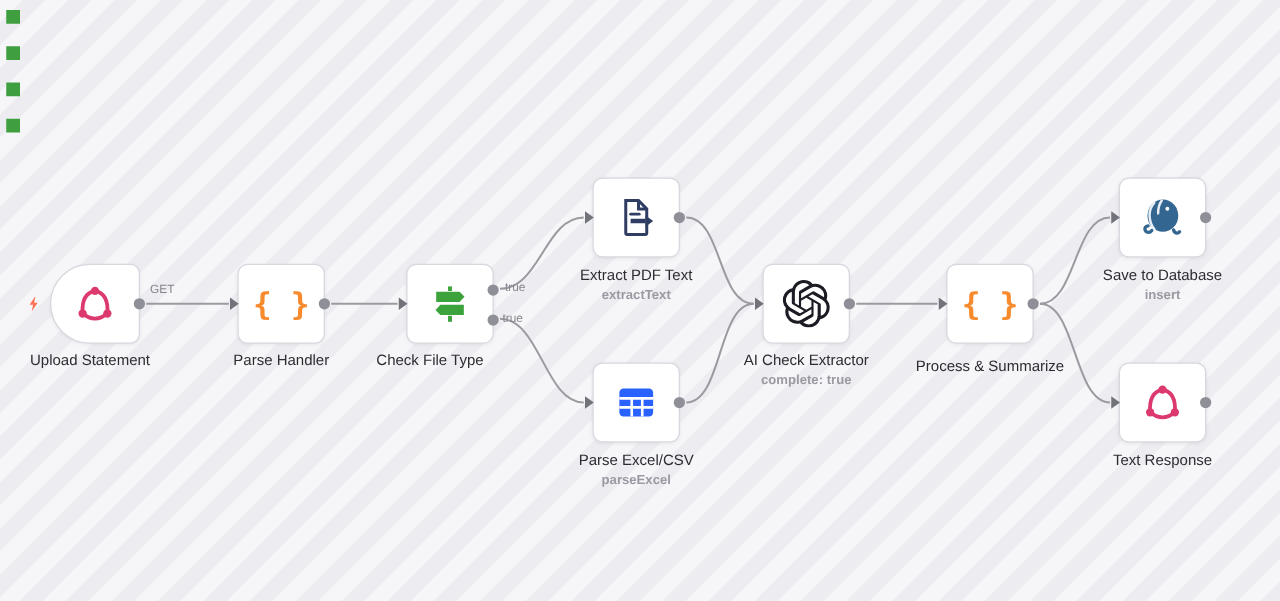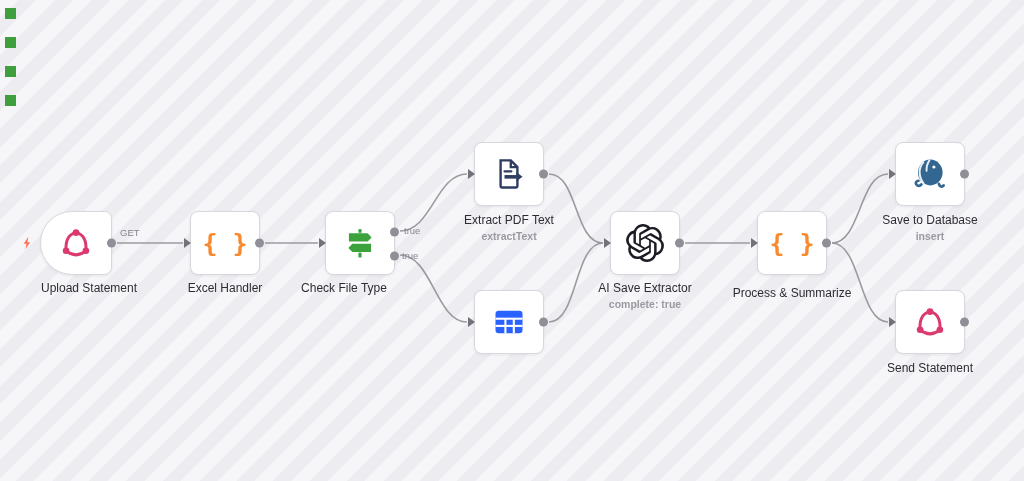--- a/index.html
+++ b/index.html
@@ -99,31 +99,31 @@
         <path d="M18.6 17.2Q19.4 6.6 12 5.1"></path>
       </g>
       <g fill="#dc3a6e">
         <circle cx="12" cy="5.1" r="2.2"></circle>
           <circle cx="5.4" cy="17.2" r="2.2"></circle>
           <circle cx="18.6" cy="17.2" r="2.2"></circle>
       </g>
     </svg>
     <span class="out-dot"></span>
   </div>
-  <div class="caption" style="left:89px; top:281px">
+  <div class="caption" style="left:72px; top:281px">
     <div class="nl">Upload Statement</div>
   </div>
 
   <div class="node" style="left:190px; top:211px">
     <span class="in-arrow"></span>
     <div class="code-glyph">{ }</div>
     <span class="out-dot"></span>
   </div>
   <div class="caption" style="left:225px; top:281px">
-    <div class="nl">Excel Handler</div>
+    <div class="nl">Parse Handler</div>
   </div>
 
   <div class="node" style="left:325px; top:211px">
     <span class="in-arrow"></span>
     <svg viewBox="0 0 24 24" width="34" height="34">
       <g fill="#3ca23c">
         <rect x="10.9" y="2.2" width="2.2" height="2.6"></rect>
         <path d="M4.2 5.2h13.2l2.8 2.9-2.8 2.9H4.2z"></path>
         <path d="M19.8 12.6H6.6l-2.8 2.9 2.8 2.9h13.2z"></path>
         <rect x="10.9" y="18.8" width="2.2" height="3.4"></rect>
@@ -158,30 +158,34 @@
       <rect x="3" y="4.5" width="18" height="15" rx="2.2" fill="#2962ff"></rect>
       <g stroke="#fff" stroke-width="1.4" fill="none">
         <path d="M3 9.8h18"></path>
           <path d="M3 14.6h18"></path>
         <path d="M9.6 9.8v9.7"></path>
           <path d="M15.2 9.8v9.7"></path>
       </g>
     </svg>
     <span class="out-dot"></span>
   </div>
+  <div class="caption" style="left:509px; top:361px">
+    <div class="nl">Parse Excel/CSV</div>
+    <div class="ns">parseExcel</div>
+  </div>
 
   <div class="node" style="left:610px; top:211px">
     <span class="in-arrow"></span>
     <svg viewBox="0 0 24 24" width="38" height="38">
       <path fill="#1c1c24" d="M22.2819 9.8211a5.9847 5.9847 0 0 0-.5157-4.9108 6.0462 6.0462 0 0 0-6.5098-2.9A6.0651 6.0651 0 0 0 4.9807 4.1818a5.9847 5.9847 0 0 0-3.9977 2.9 6.0462 6.0462 0 0 0 .7427 7.0966 5.98 5.98 0 0 0 .511 4.9107 6.051 6.051 0 0 0 6.5146 2.9001A5.9847 5.9847 0 0 0 13.2599 24a6.0557 6.0557 0 0 0 5.7718-4.2058 5.9894 5.9894 0 0 0 3.9977-2.9001 6.0557 6.0557 0 0 0-.7475-7.0729zm-9.022 12.6081a4.4755 4.4755 0 0 1-2.8764-1.0408l.1419-.0804 4.7783-2.7582a.7948.7948 0 0 0 .3927-.6813v-6.7369l2.02 1.1686a.071.071 0 0 1 .038.052v5.5826a4.504 4.504 0 0 1-4.4945 4.4944zm-9.6607-4.1254a4.4708 4.4708 0 0 1-.5346-3.0137l.142.0852 4.783 2.7582a.7712.7712 0 0 0 .7806 0l5.8428-3.3685v2.3324a.0804.0804 0 0 1-.0332.0615L9.74 19.9502a4.4992 4.4992 0 0 1-6.1408-1.6464zM2.3408 7.8956a4.485 4.485 0 0 1 2.3655-1.9728V11.6a.7664.7664 0 0 0 .3879.6765l5.8144 3.3543-2.0201 1.1685a.0757.0757 0 0 1-.071 0l-4.8303-2.7865A4.504 4.504 0 0 1 2.3408 7.8956zm16.5963 3.8558L13.1038 8.364 15.1192 7.2a.0757.0757 0 0 1 .071 0l4.8303 2.7913a4.4944 4.4944 0 0 1-.6765 8.1042v-5.6772a.79.79 0 0 0-.407-.667zm2.0107-3.0231l-.142-.0852-4.7735-2.7818a.7759.7759 0 0 0-.7854 0L9.409 9.2297V6.8974a.0662.0662 0 0 1 .0284-.0615l4.8303-2.7866a4.4992 4.4992 0 0 1 6.6802 4.66zM8.3065 12.863l-2.02-1.1638a.0804.0804 0 0 1-.038-.0567V6.0742a4.4992 4.4992 0 0 1 7.3757-3.4537l-.142.0805L8.704 5.459a.7948.7948 0 0 0-.3927.6813zm1.0976-2.3654l2.602-1.4998 2.6069 1.4998v2.9994l-2.5974 1.4997-2.6067-1.4997z"></path>
     </svg>
     <span class="out-dot"></span>
   </div>
   <div class="caption" style="left:645px; top:281px">
-    <div class="nl">AI Save Extractor</div>
+    <div class="nl">AI Check Extractor</div>
     <div class="ns">complete: true</div>
   </div>
 
   <div class="node" style="left:757px; top:211px">
     <span class="in-arrow"></span>
     <div class="code-glyph">{ }</div>
     <span class="out-dot"></span>
   </div>
   <div class="caption" style="left:792px; top:286px">
     <div class="nl">Process &amp; Summarize</div>
@@ -214,16 +218,16 @@
       </g>
       <g fill="#dc3a6e">
         <circle cx="12" cy="5.1" r="2.2"></circle>
           <circle cx="5.4" cy="17.2" r="2.2"></circle>
           <circle cx="18.6" cy="17.2" r="2.2"></circle>
       </g>
     </svg>
     <span class="out-dot"></span>
   </div>
   <div class="caption" style="left:930px; top:361px">
-    <div class="nl">Send Statement</div>
+    <div class="nl">Text Response</div>
   </div>
 
 </div>
 
 </body></html>

